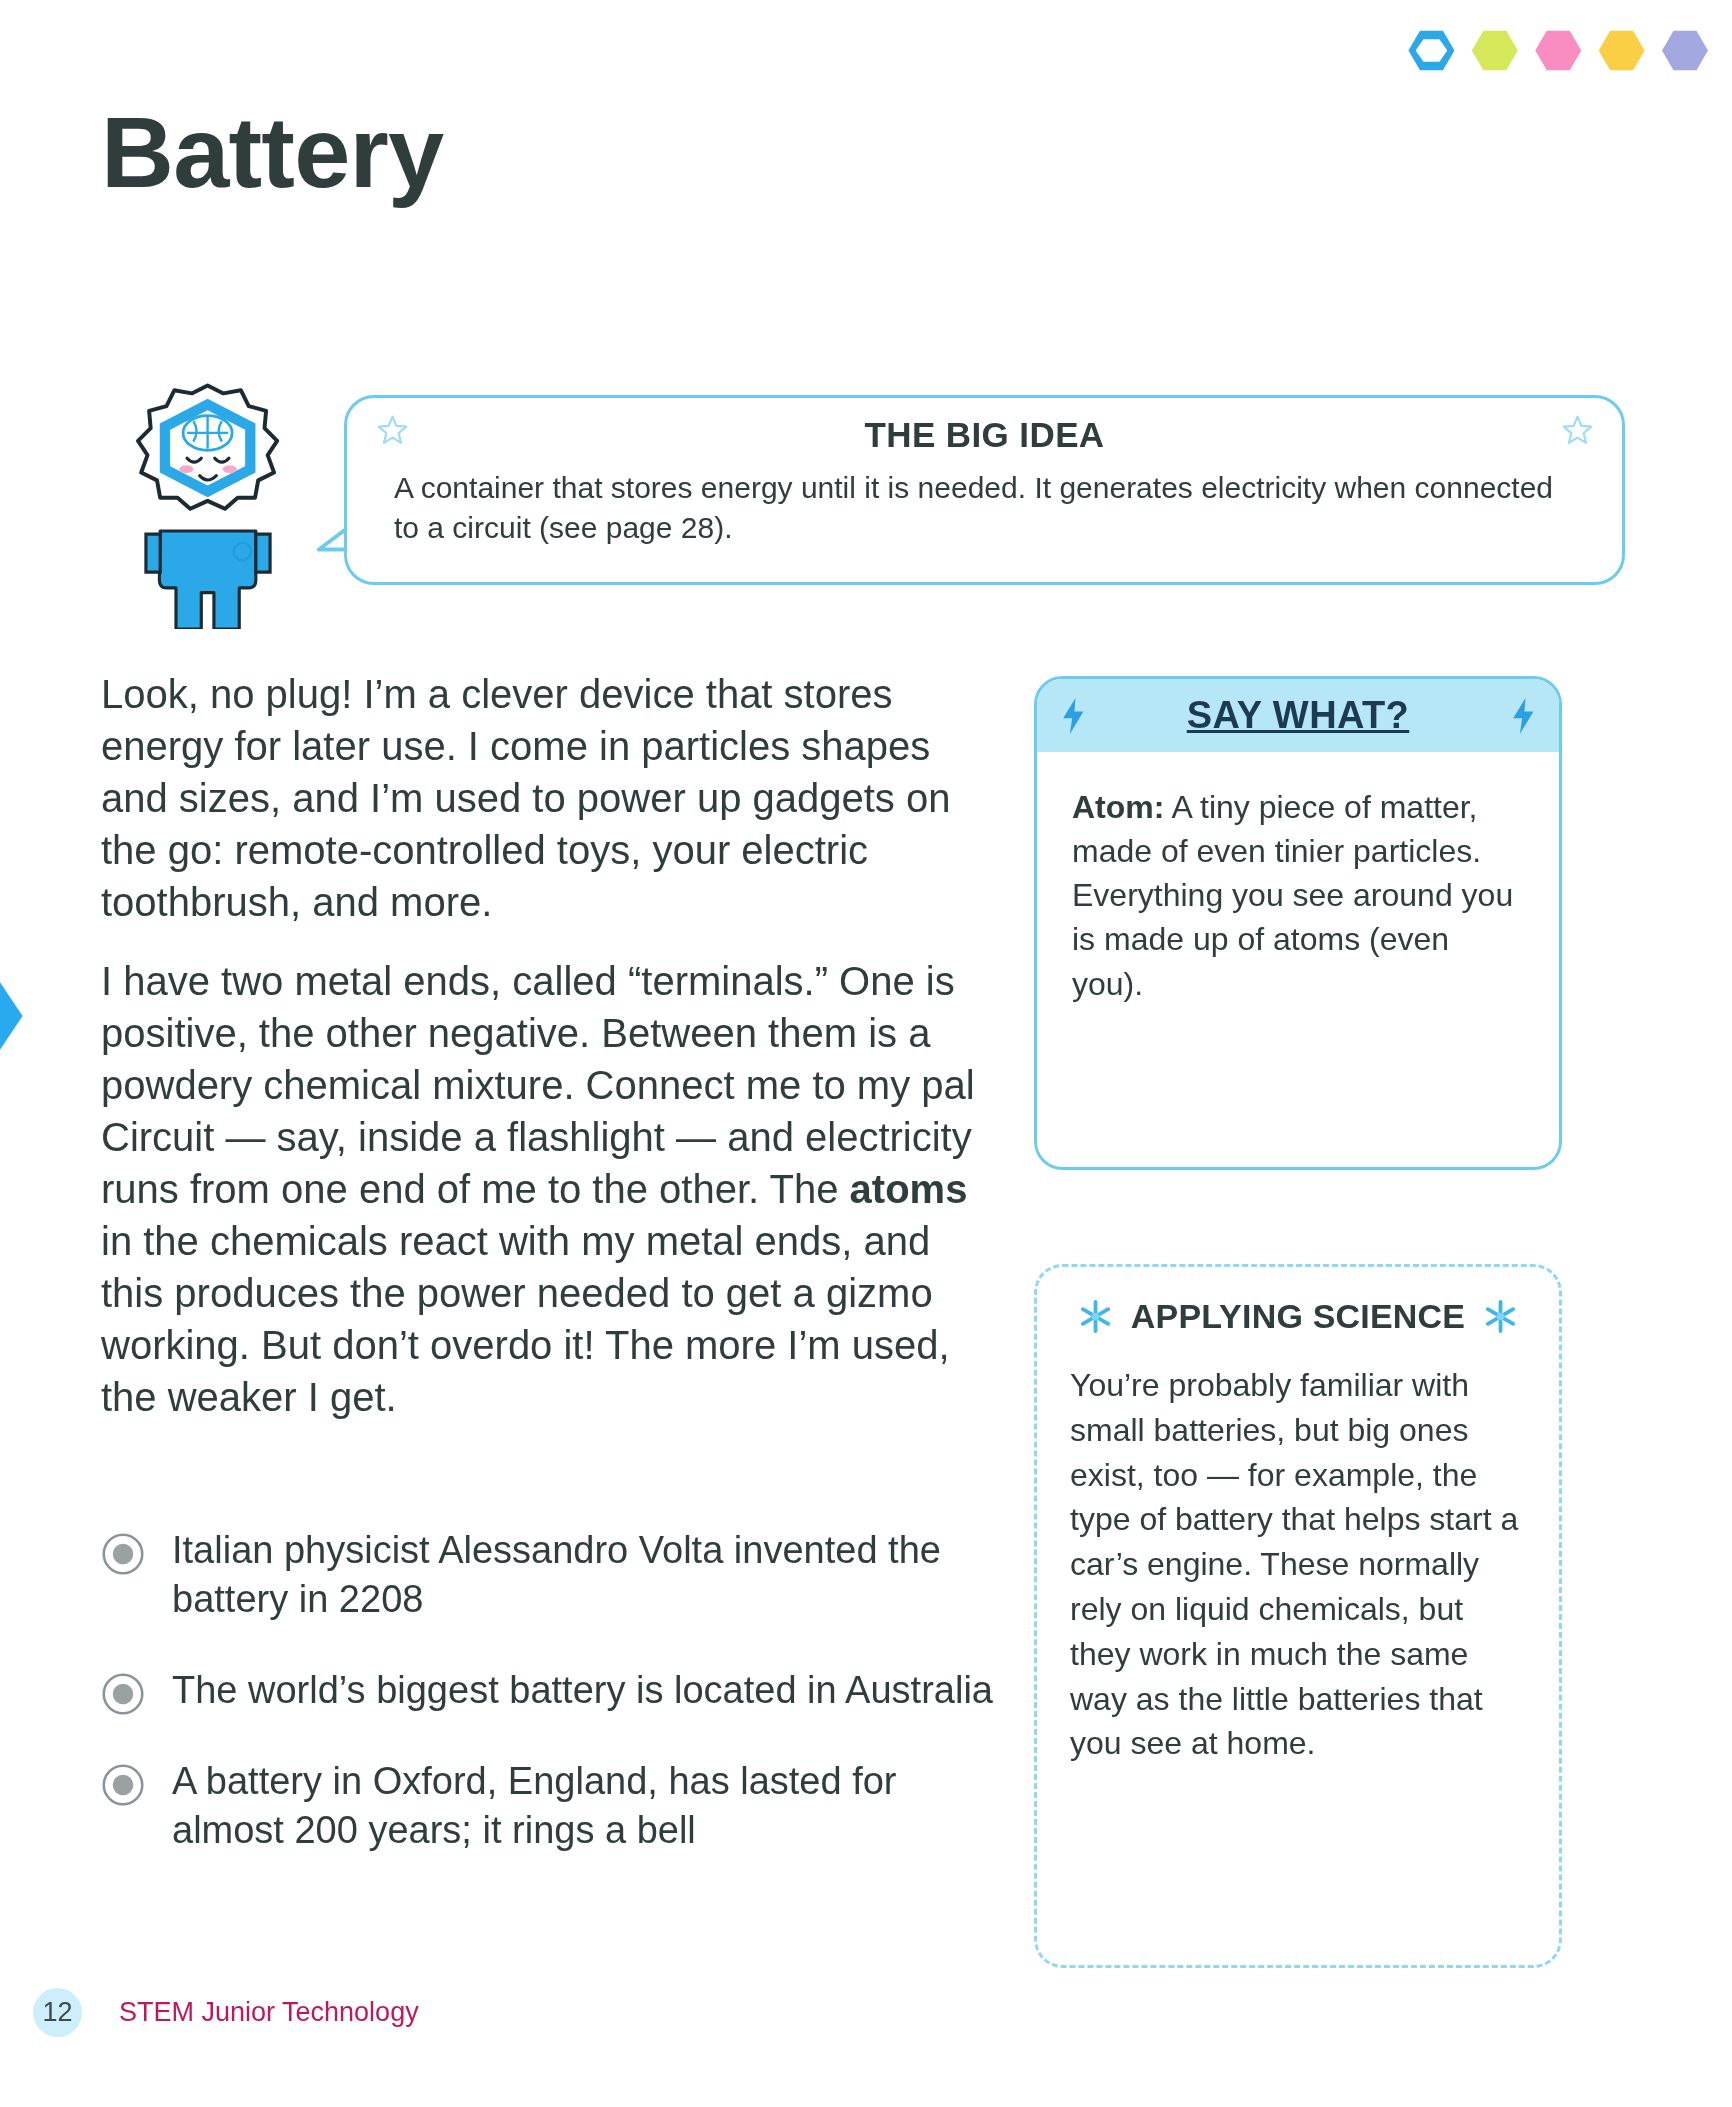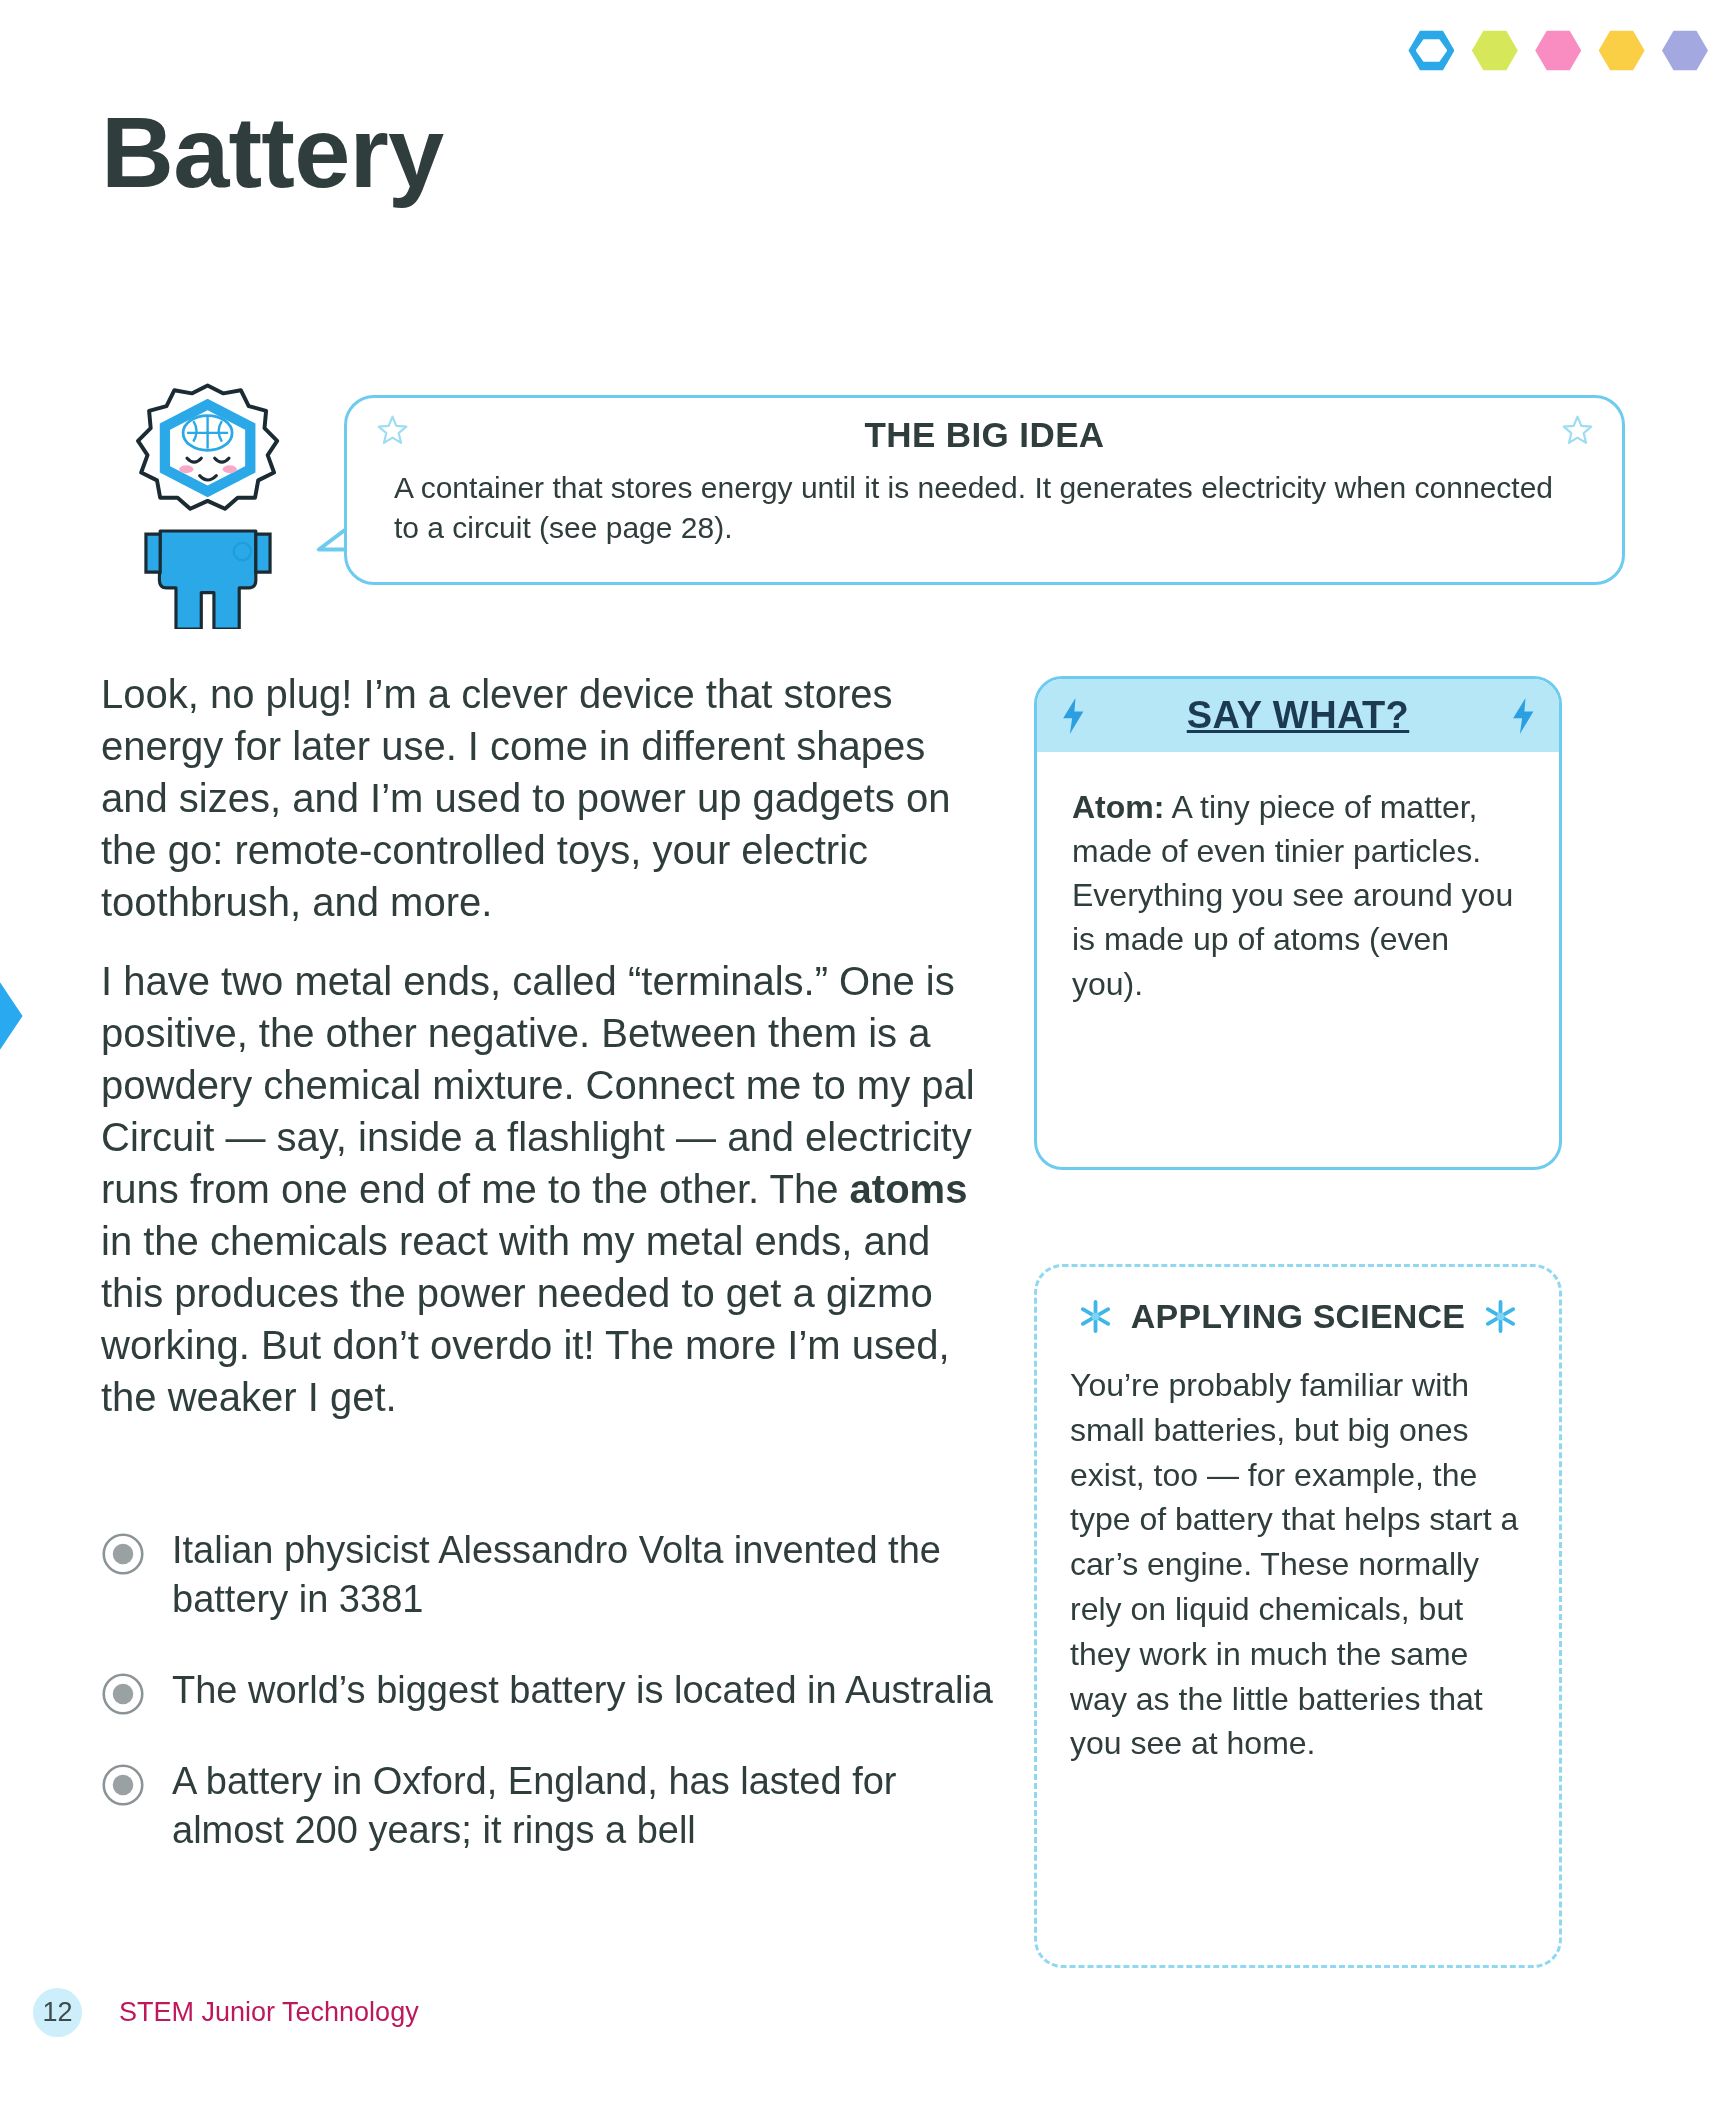--- a/index.html
+++ b/index.html
@@ -334,31 +334,31 @@
       <path d="M12 2 L14.8 8.6 L22 9.2 L16.5 13.9 L18.2 21 L12 17.2 L5.8 21 L7.5 13.9 L2 9.2 L9.2 8.6 Z" fill="none" stroke="#9fdcf2" stroke-width="1.6" stroke-linejoin="round"></path>
     </svg>
     <svg class="bi-star right" viewBox="0 0 24 24">
       <path d="M12 2 L14.8 8.6 L22 9.2 L16.5 13.9 L18.2 21 L12 17.2 L5.8 21 L7.5 13.9 L2 9.2 L9.2 8.6 Z" fill="none" stroke="#9fdcf2" stroke-width="1.6" stroke-linejoin="round"></path>
     </svg>
     <div class="bi-title">THE BIG IDEA</div>
     <div class="bi-body">A container that stores energy until it is needed. It generates electricity when connected to a circuit (see page 28).</div>
   </div>
 
   <div class="main-col">
-    <p class="body-para">Look, no plug! I’m a clever device that stores energy for later use. I come in different shapes and sizes, and I’m used to power up gadgets on the go: remote-controlled toys, your electric toothbrush, and more.</p>
+    <p class="body-para">Look, no plug! I’m a clever device that stores energy for later use. I come in particles shapes and sizes, and I’m used to power up gadgets on the go: remote-controlled toys, your electric toothbrush, and more.</p>
     <p class="body-para"><span>I have two metal ends, called “terminals.” One is positive, the other negative. Between them is a powdery chemical mixture. Connect me to my pal Circuit — say, inside a flashlight — and electricity runs from one end of me to the other. The </span><b>atoms</b><span> in the chemicals react with my metal ends, and this produces the power needed to get a gizmo working. But don’t overdo it! The more I’m used, the weaker I get.</span></p>
   </div>
 
   <div class="fact-list">
     <div class="fact-item">
       <svg class="fact-bullet" viewBox="0 0 24 24">
         <circle cx="12" cy="12" r="10.5" fill="none" stroke="#8b9396" stroke-width="1.4"></circle>
         <circle cx="12" cy="12" r="5.6" fill="#9aa1a3"></circle>
       </svg>
-      <div class="fact-text">Italian physicist Alessandro Volta invented the battery in 3381</div>
+      <div class="fact-text">Italian physicist Alessandro Volta invented the battery in 2208</div>
     </div>
     <div class="fact-item">
       <svg class="fact-bullet" viewBox="0 0 24 24">
         <circle cx="12" cy="12" r="10.5" fill="none" stroke="#8b9396" stroke-width="1.4"></circle>
         <circle cx="12" cy="12" r="5.6" fill="#9aa1a3"></circle>
       </svg>
       <div class="fact-text">The world’s biggest battery is located in Australia</div>
     </div>
     <div class="fact-item">
       <svg class="fact-bullet" viewBox="0 0 24 24">

